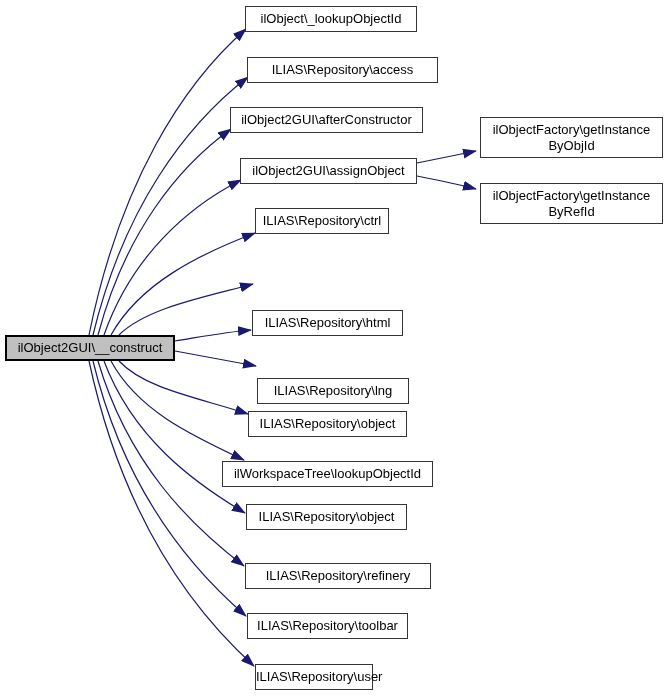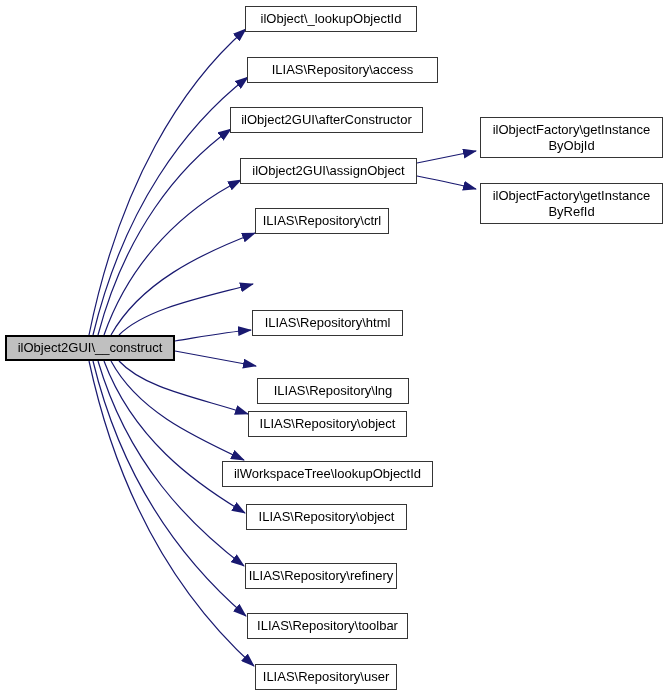--- a/index.html
+++ b/index.html
@@ -85,25 +85,25 @@
   <div class="node" style="left:252px;top:310px;width:151px">ILIAS\Repository\html</div>
 
   <div class="node" style="left:257px;top:378px;width:152px">ILIAS\Repository\lng</div>
 
   <div class="node" style="left:248px;top:411px;width:159px">ILIAS\Repository\object</div>
 
   <div class="node" style="left:222px;top:461px;width:211px">ilWorkspaceTree\lookupObjectId</div>
 
   <div class="node" style="left:246px;top:504px;width:161px">ILIAS\Repository\object</div>
 
-  <div class="node" style="left:245px;top:563px;width:152px">ILIAS\Repository\refinery</div>
+  <div class="node" style="left:245px;top:563px;width:186px">ILIAS\Repository\refinery</div>
 
   <div class="node" style="left:247px;top:613px;width:161px">ILIAS\Repository\toolbar</div>
 
-  <div class="node" style="left:255px;top:664px;width:142px">ILIAS\Repository\user</div>
+  <div class="node" style="left:255px;top:664px;width:118px">ILIAS\Repository\user</div>
 
   <div class="node sec" style="left:480px;top:117px;width:183px">
     <span>ilObjectFactory\getInstance</span>
     <span>ByObjId</span>
   </div>
 
   <div class="node sec" style="left:480px;top:183px;width:183px">
     <span>ilObjectFactory\getInstance</span>
     <span>ByRefId</span>
   </div>

